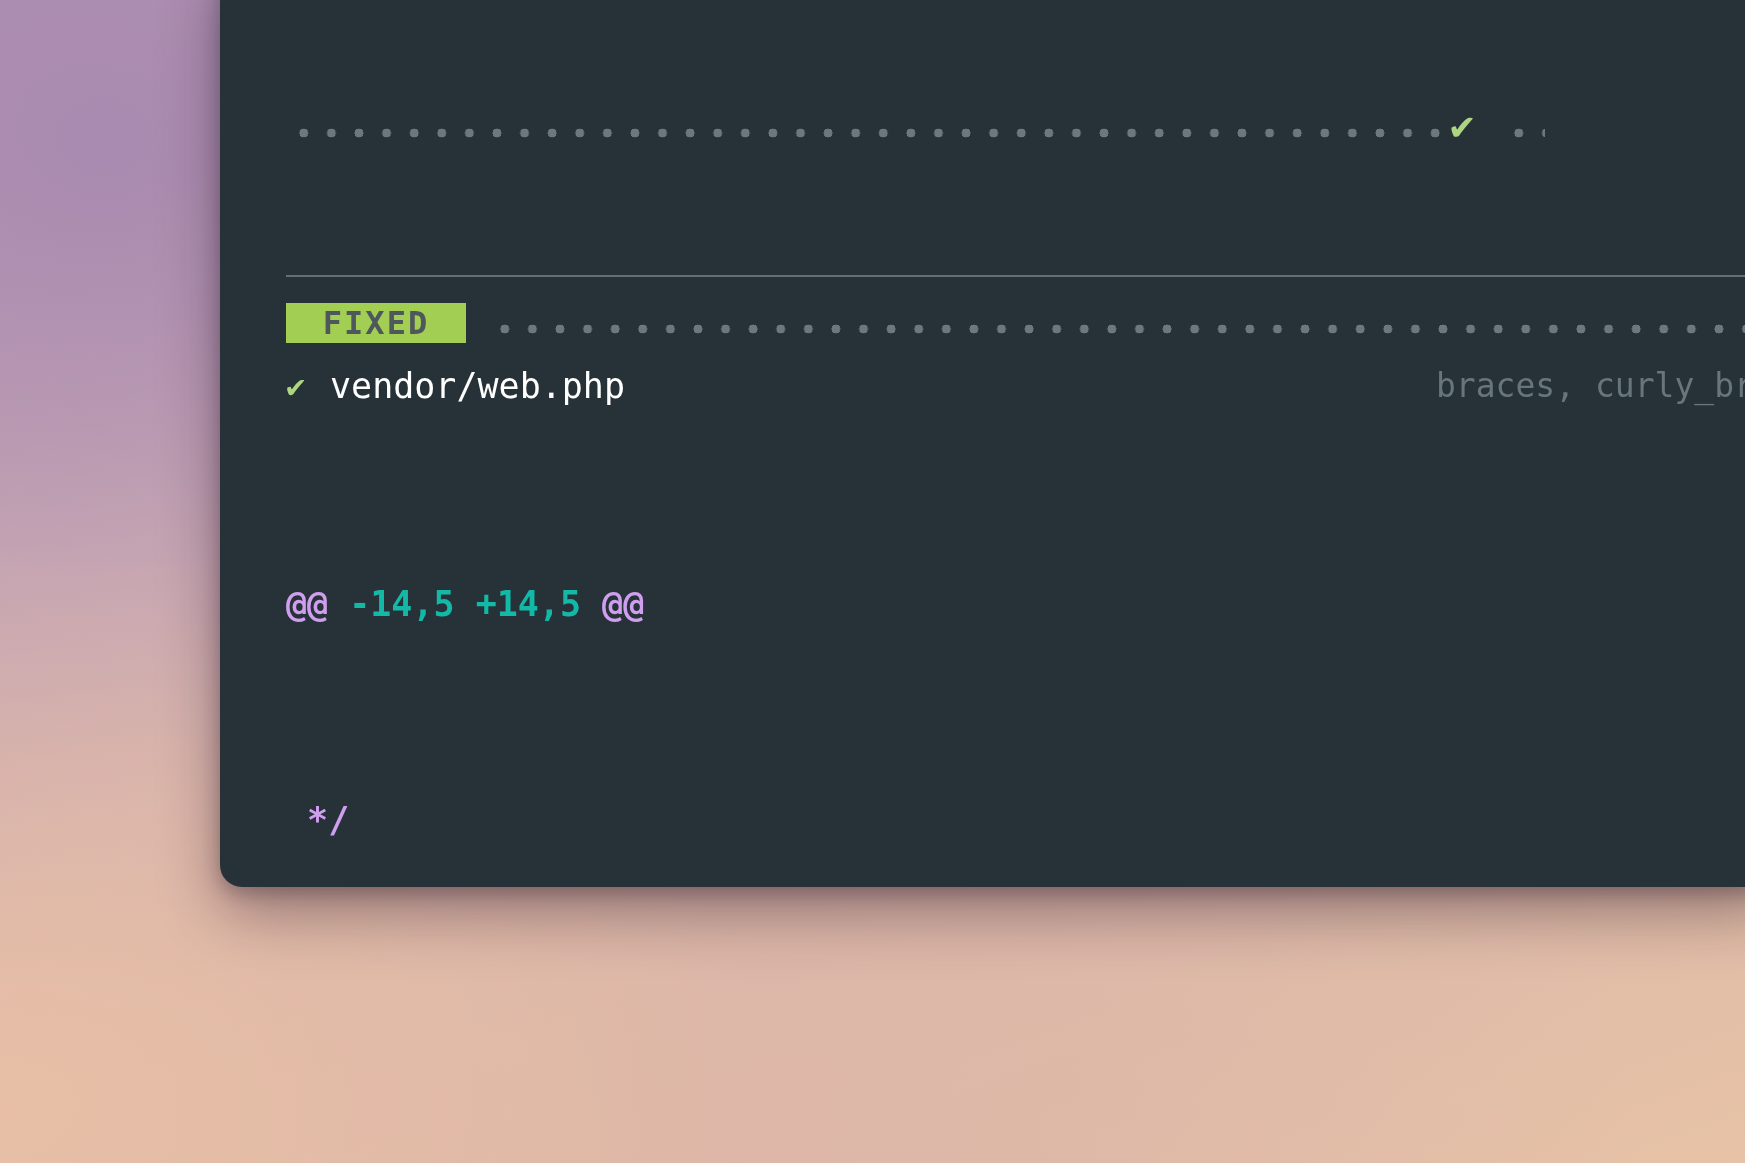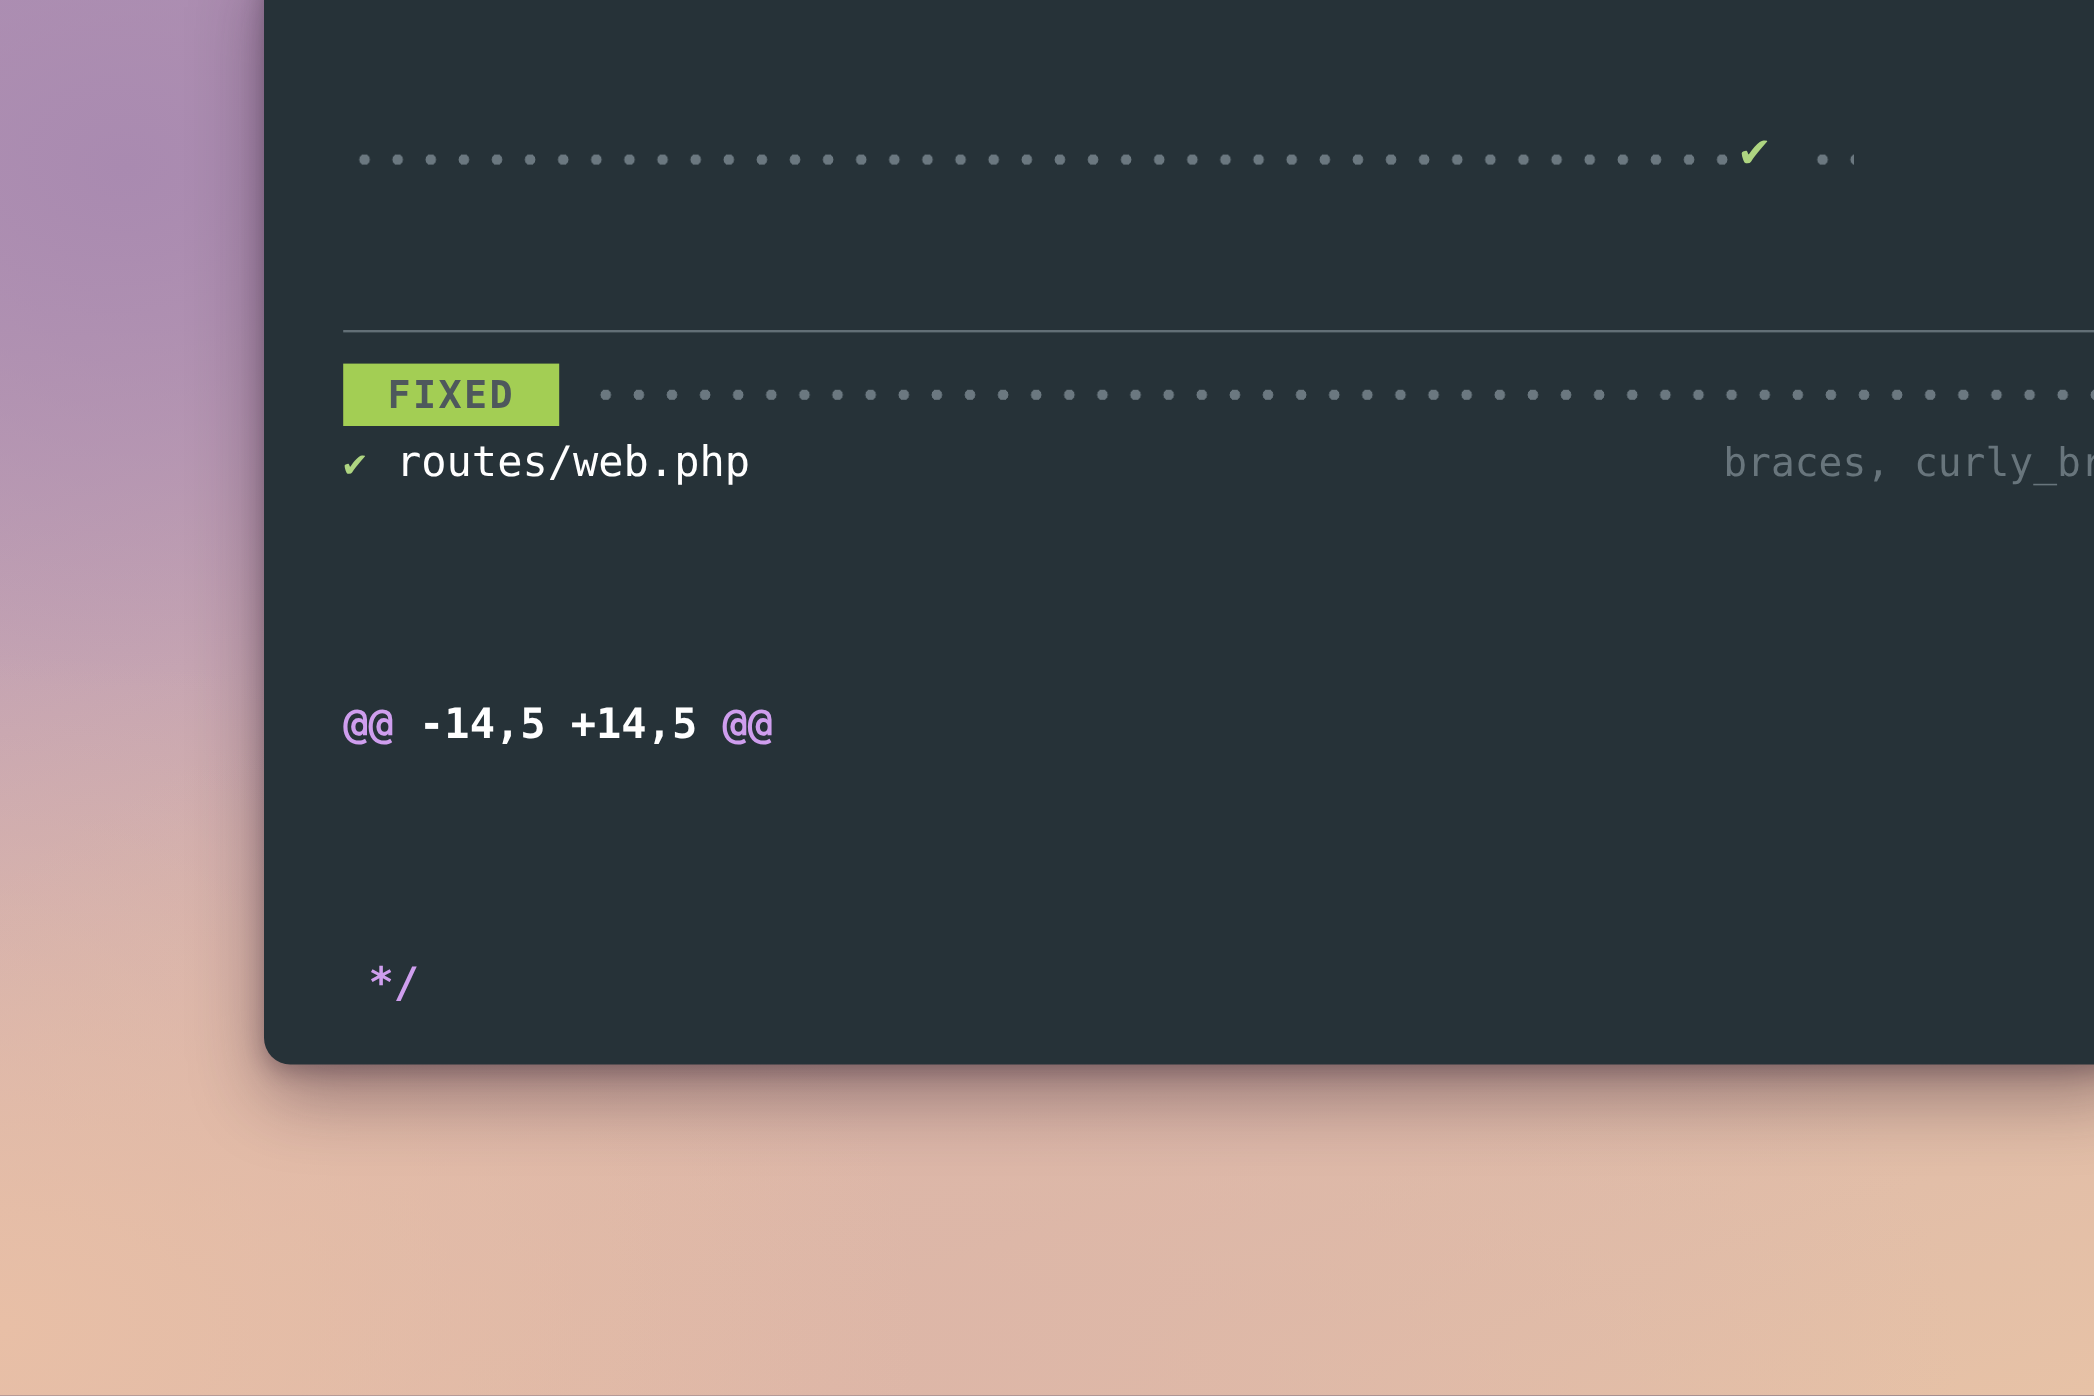--- a/index.html
+++ b/index.html
@@ -119,21 +119,21 @@
     left: 66px;
     top: 343px;
     height: 52px;
     right: 0;
   }
   #fixed-badge {
     position: absolute;
     left: 0;
     top: 0;
     width: 180px;
-    height: 52px;
+    height: 40px;
     background: #a3ce54;
     color: #4e585c;
     font-family: "DejaVu Sans Mono", monospace;
     font-size: 32px;
     font-weight: bold;
     letter-spacing: 2px;
     display: flex;
     align-items: center;
     justify-content: center;
     box-sizing: border-box;
@@ -184,21 +184,21 @@
     left: 66px;
     top: 455px;
     right: 0;
     font-size: 35px;
     line-height: 54px;
   }
   .diff-line {
     white-space: pre;
     height: 54px;
   }
-  .c-white   { color: #ffffff; }
+  .c-white   { color: #14b8a6; }
   .c-purple  { color: #cf9eee; }
   .bold      { font-weight: bold; }
 </style>
 </head>
 <body>
 
 <div id="wallpaper"></div>
 
 <div id="terminal-window">
   <div class="term-body">
@@ -217,21 +217,21 @@
 
     
     <div id="fixed-row">
       <div id="fixed-badge">FIXED</div>
       <div class="dot-run" id="fixed-dots"></div>
     </div>
 
     
     <div id="file-row">
       <span id="file-check">✔</span>
-      <span id="file-path">routes/web.php</span>
+      <span id="file-path">vendor/web.php</span>
       <span id="file-rules">braces, curly_br</span>
     </div>
 
     
     <div id="diff-block">
 
       <div class="diff-line"><span class="c-purple bold">@@</span><span class="c-white bold"> -14,5 +14,5 </span><span class="c-purple bold">@@</span></div>
 
       <div class="diff-line"><span class="c-purple bold"> </span><span class="c-purple bold">*/</span></div>
 

